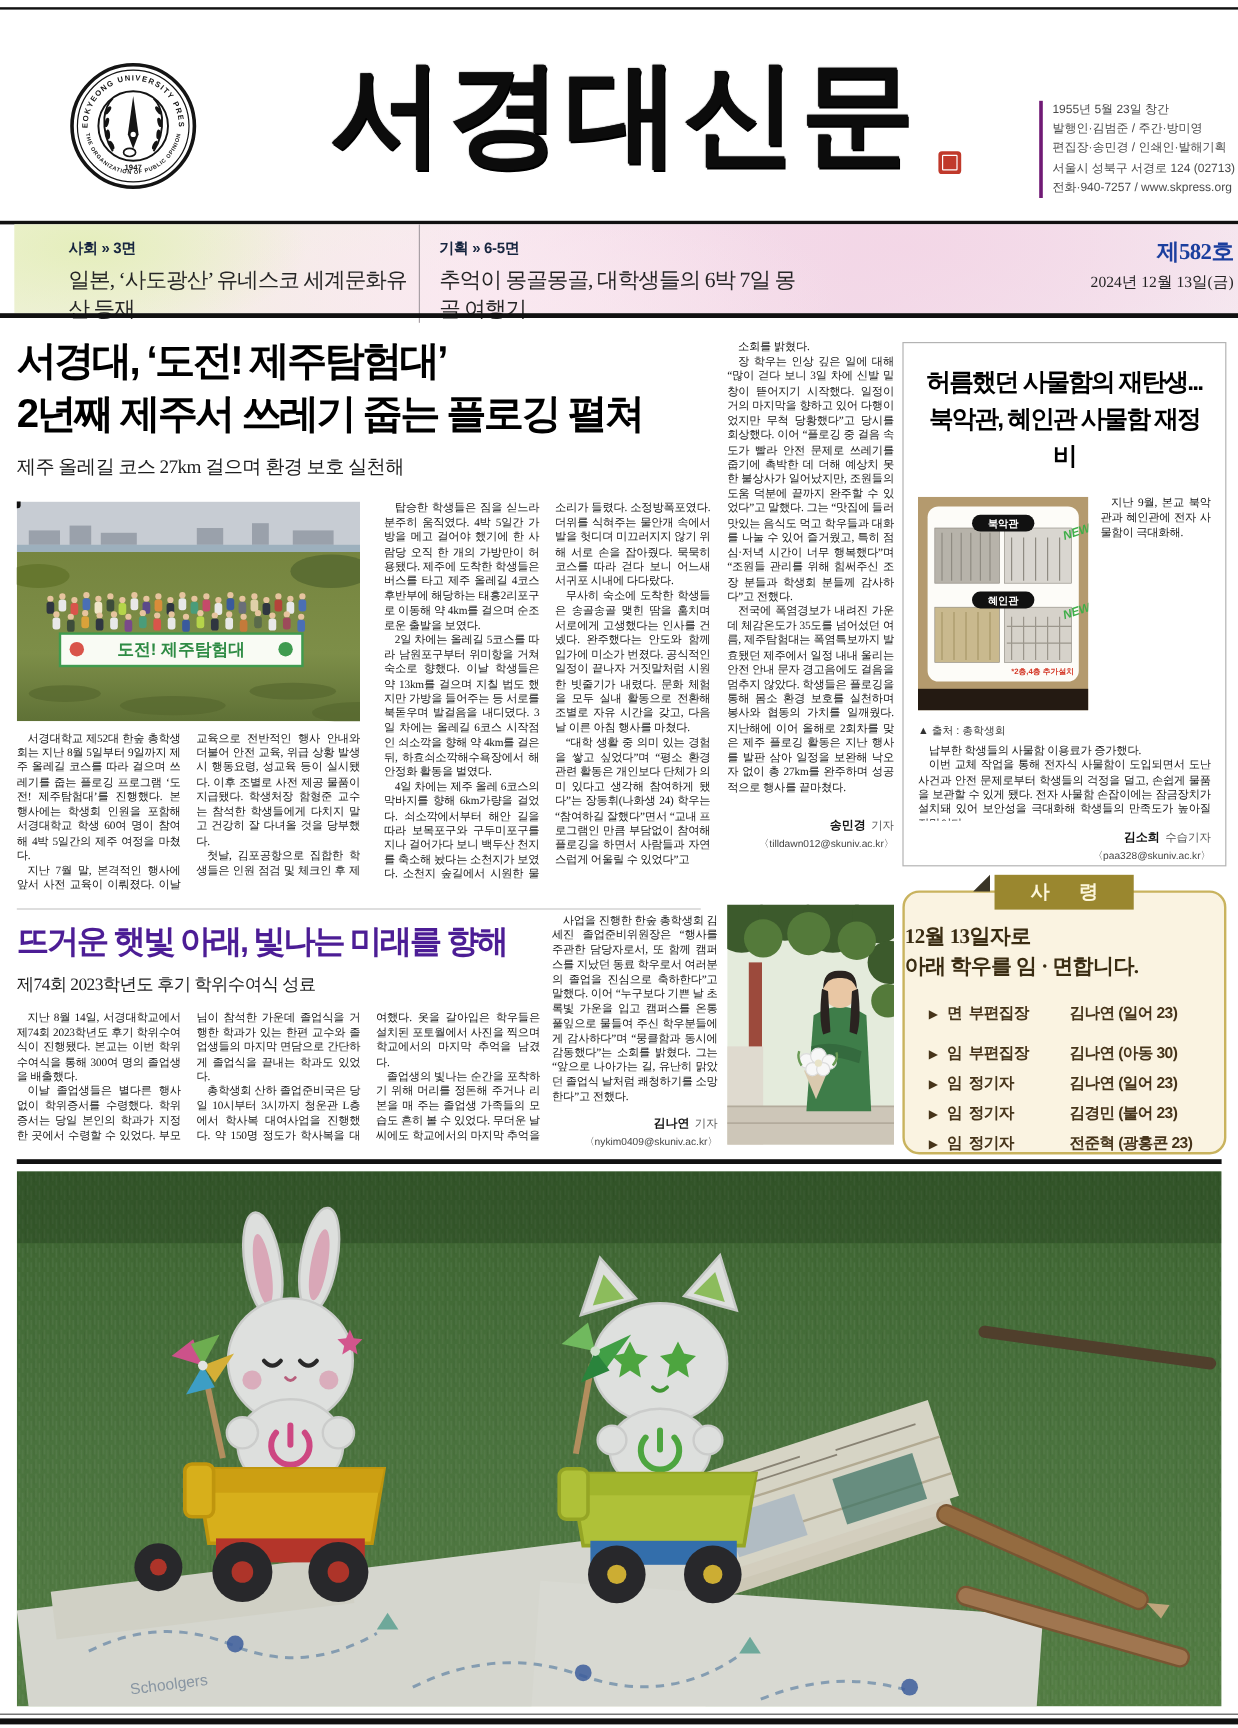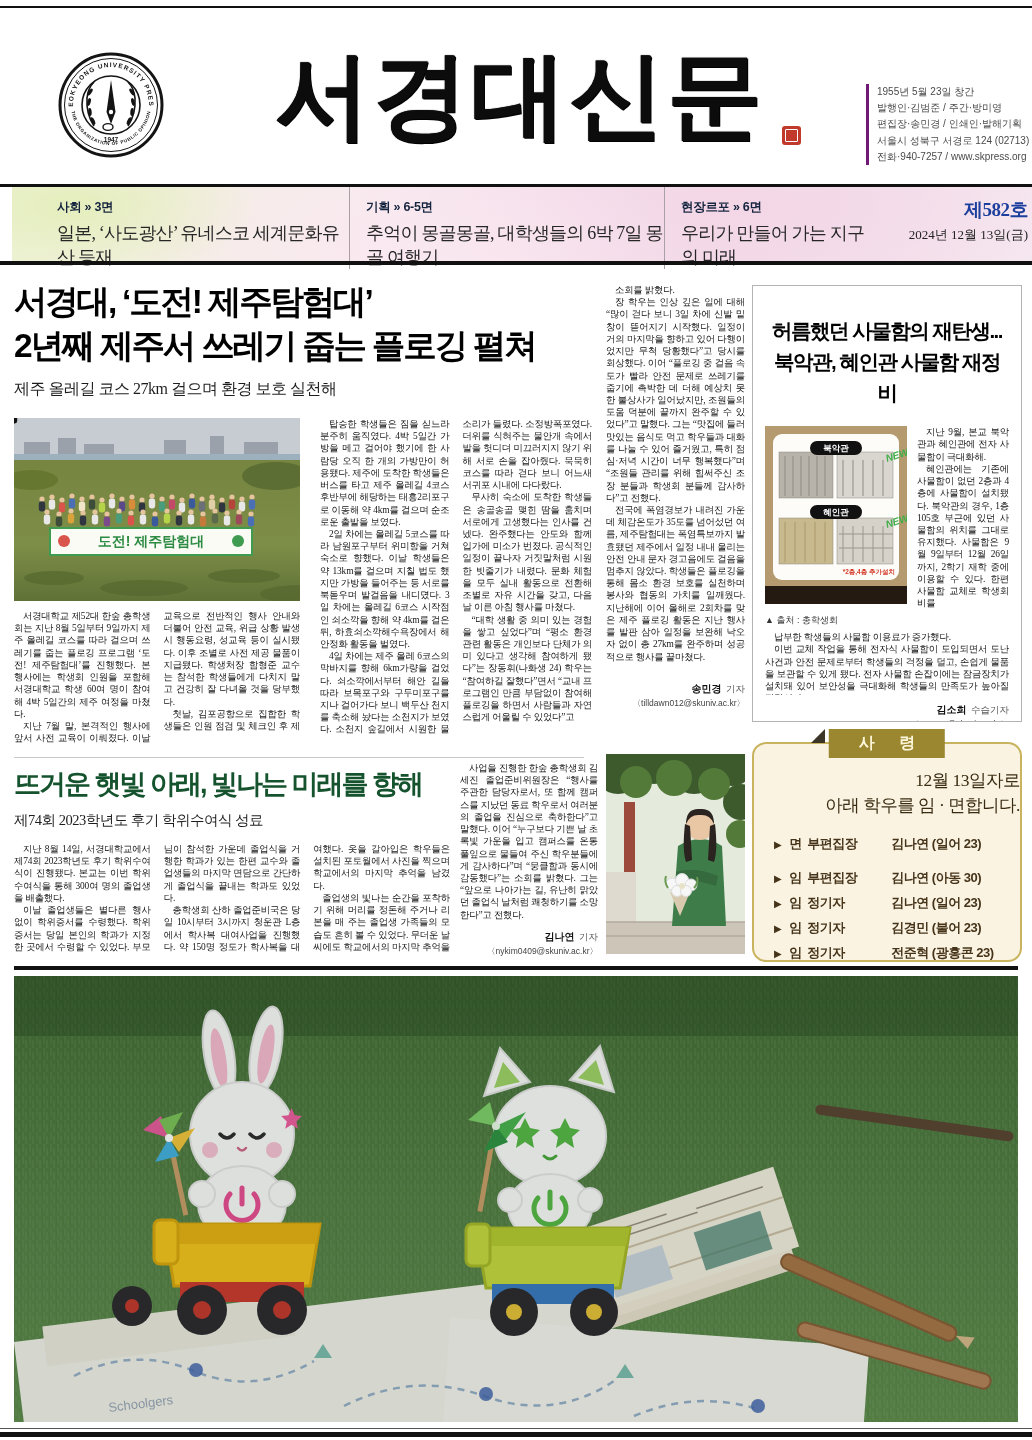--- a/index.html
+++ b/index.html
@@ -88,21 +88,21 @@
 
   
   #divider-mid { position:absolute; top:757px; left:14px; width:570px; height:1px; background:#c9c9c9; }
 
   
   #locker-article {
     position:absolute; top:285px; left:752px; width:270px; height:437px;
     border:1px solid #b3b3b3; background:#fff; padding:10px 12px; overflow:hidden;
   }
   .sb-headline {
-    margin-top:20px; text-align:center; font-family:"Liberation Sans","DejaVu Sans",sans-serif;
+    margin-top:8px; text-align:center; font-family:"Liberation Sans","DejaVu Sans",sans-serif;
     font-weight:800; font-size:20.5px; letter-spacing:-1.5px; color:#000; line-height:1.5;
   }
   #sb-row { display:flex; margin-top:18px; }
   #sb-graphic-wrap { width:142px; }
   #sb-caption { margin-top:6px; font-size:9px; color:#333; font-family:"Liberation Sans","DejaVu Sans",sans-serif; }
   #sb-coltext { margin-left:10px; width:92px; height:196px; overflow:hidden; }
   #sb-bottom { margin-top:4px; height:64px; overflow:hidden; }
   #locker-article .reporter { margin-top:4px; }
 
   
@@ -114,40 +114,40 @@
     position:absolute; top:-15px; left:50%; transform:translateX(-50%);
     background:#9a872f; color:#fdf6da; font-family:"Liberation Sans","DejaVu Sans",sans-serif;
     font-weight:bold; font-size:16px; letter-spacing:10px; padding:4px 20px 4px 30px;
     white-space:nowrap;
   }
   #appt-fold {
     position:absolute; top:-15px; left:calc(50% - 76px);
     width:0; height:0; border-right:14px solid #3a3526; border-top:14px solid transparent;
   }
   .appt-title {
-    text-align:right; font-weight:normal; color:#3a2c12; font-size:17.5px;
+    text-align:left; font-weight:bold; color:#3a2c12; font-size:17.5px;
     letter-spacing:-0.5px; line-height:1.45;
   }
   #appt-titles { margin-top:24px; }
   #appt-list { margin:16px 20px 0 20px; font-family:"Liberation Sans","DejaVu Sans",sans-serif; }
   .appt-item {
     display:flex; align-items:baseline; font-weight:bold; font-size:13px;
     color:#46341a; margin-top:7px; letter-spacing:-0.5px;
   }
   .appt-item.first { margin-top:0; margin-bottom:16px; }
   .appt-bullet { font-size:10px; margin-right:8px; color:#46341a; }
   .appt-action { width:18px; }
   .appt-pos { width:84px; }
   .appt-name { flex:1; text-align:left; }
 
   
   #article2 { position:absolute; top:766px; left:14px; width:731px; height:196px; }
   .a2-headline {
     font-family:"Liberation Sans","DejaVu Sans",sans-serif; font-weight:900;
-    font-size:27px; letter-spacing:-2px; color:#14532d; width:436px;
+    font-size:27px; letter-spacing:-2px; color:#4c1d95; width:436px;
   }
   .a2-subhead { margin-top:9px; font-size:14.5px; color:#1d1d1d; letter-spacing:-0.5px; }
   #a2-cols { margin-top:13px; width:436px; height:118px; overflow:hidden; columns:3; column-gap:13px; }
   #a2-col4 { position:absolute; left:446px; top:-4px; width:138px; height:200px; }
   #a2-col4 .bodytext { height:158px; overflow:hidden; }
   #a2-col4 .reporter { position:absolute; right:0; bottom:4px; }
   #a2-photo { position:absolute; left:592px; top:-12px; width:139px; height:200px; }
 
   
   #rule-c { position:absolute; top:966px; left:14px; width:1004px; height:4px; background:#111; }
@@ -215,27 +215,20 @@
       <span>» 3면</span>
     </div>
     <div class="teaser-title">일본, ‘사도광산’ 유네스코 세계문화유산 등재</div>
   </div>
   <div class="teaser" id="teaser-2">
     <div class="teaser-label">
       <span>기획</span>
       <span>» 6-5면</span>
     </div>
     <div class="teaser-title">추억이 몽골몽골, 대학생들의 6박 7일 몽골 여행기</div>
-  </div>
-  <div class="teaser" id="teaser-3">
-    <div class="teaser-label">
-      <span>현장르포</span>
-      <span>» 6면</span>
-    </div>
-    <div class="teaser-title">우리가 만들어 가는 지구의 미래</div>
   </div>
   <div id="issue-block">
     <div id="issue-number">제582호</div>
     <div id="issue-date">2024년 12월 13일(금)</div>
   </div>
 </div>
 <div id="rule-b" class="hrule"></div>
 
 <div id="article1">
   <div class="a1-headline">
@@ -402,21 +395,20 @@
         <text x="71" y="89" text-anchor="middle" font-size="8.5" font-weight="bold" fill="#fff">혜인관</text>
 
         <text x="122" y="36" font-size="10" font-weight="bold" font-style="italic" fill="#3fae49" transform="rotate(-18 122 36)">NEW</text>
         <text x="122" y="102" font-size="10" font-weight="bold" font-style="italic" fill="#3fae49" transform="rotate(-18 122 102)">NEW</text>
         <text x="130" y="148" text-anchor="end" font-size="6.5" font-weight="bold" fill="#d43a2a">*2층,4층 추가설치</text>
       </svg>
       <div id="sb-caption">▲ 출처 : 총학생회</div>
     </div>
     <div id="sb-coltext" class="bodytext">
       <p>지난 9월, 본교 북악관과 혜인관에 전자 사물함이 극대화해.</p>
-      <p>혜인관에는 기존에 사물함이 없던 2층과 4층에 사물함이 설치됐다. 북악관의 경우, 1층 105호 부근에 있던 사물함의 위치를 그대로 유지했다. 사물함은 9월 9일부터 12월 26일까지, 2학기 재학 중에 이용할 수 있다. 한편 사물함 교체로 학생회비를</p>
     </div>
   </div>
   <div id="sb-bottom" class="bodytext">
     <p>납부한 학생들의 사물함 이용료가 증가했다.</p>
     <p>이번 교체 작업을 통해 전자식 사물함이 도입되면서 도난 사건과 안전 문제로부터 학생들의 걱정을 덜고, 손쉽게 물품을 보관할 수 있게 됐다. 전자 사물함 손잡이에는 잠금장치가 설치돼 있어 보안성을 극대화해 학생들의 만족도가 높아질 전망이다.</p>
   </div>
   <div class="reporter">
     <div>
       <span class="rname">김소희</span>
       <span class="rrole">수습기자</span>

